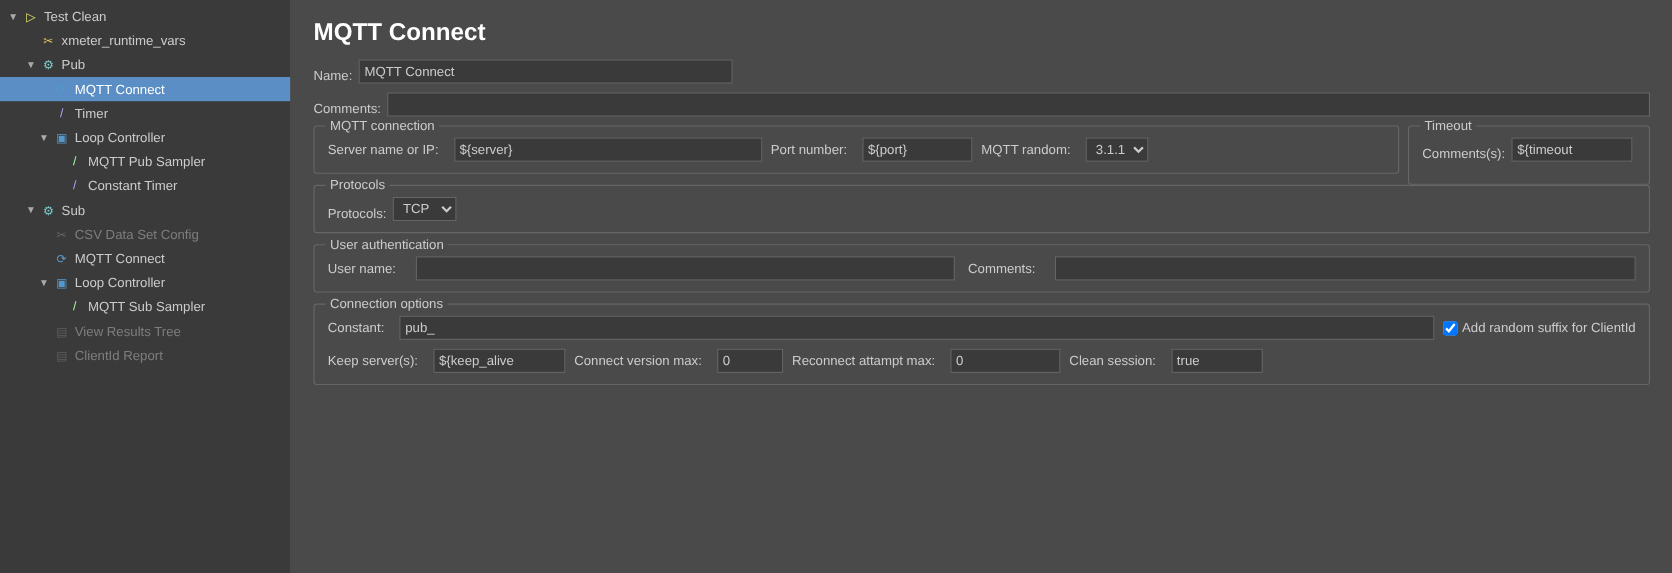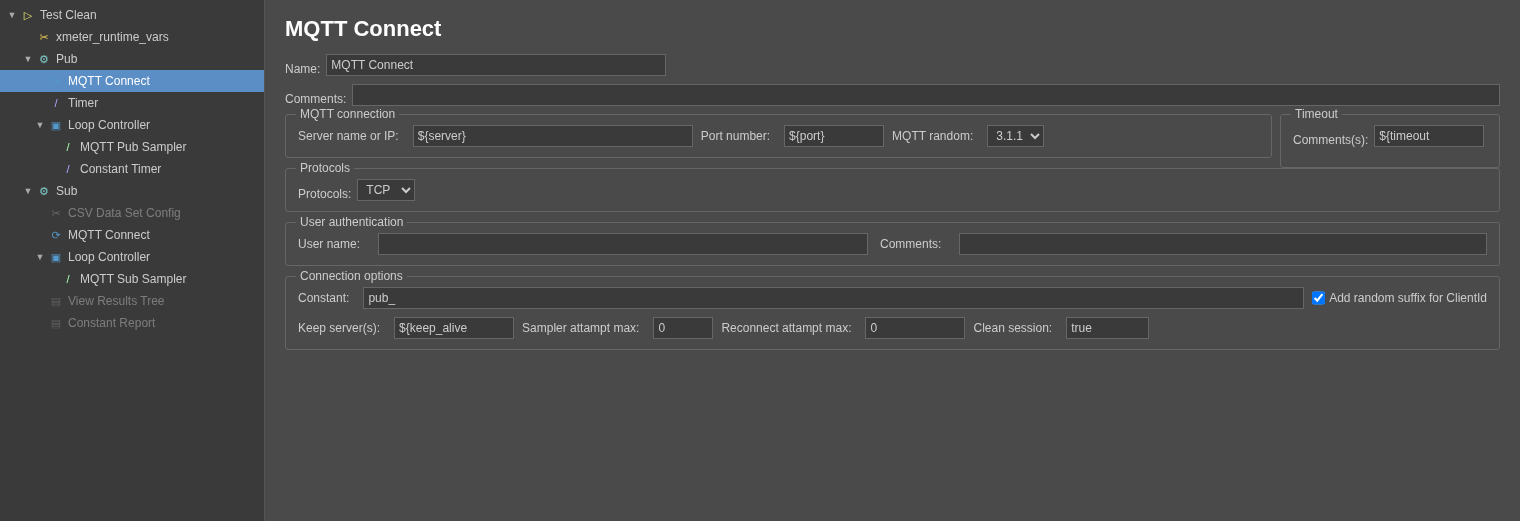--- a/index.html
+++ b/index.html
@@ -155,21 +155,21 @@
     }
 
     
     .auth-row { display: flex; align-items: center; gap: 12px; justify-content: center; }
     .auth-row .form-input { flex: 1; height: 22px; }
 
     
     .conn-opts-row { display: flex; align-items: center; gap: 8px; margin-bottom: 8px; }
     .conn-opts-row2 { display: flex; align-items: center; gap: 8px; }
     .input-clientid { flex: 1; }
-    .checkbox-label { display: flex; gap: 4px; color: #cccccc; }
+    .checkbox-label { display: flex; align-items: center; gap: 4px; color: #cccccc; }
     .input-keepalive { width: 120px; }
     .input-connect-max { width: 60px; }
     .input-reconnect-max { width: 100px; }
     .input-clean { width: 83px; }
     .comments-input { flex: 1; }
 
     
     .disabled { opacity: 0.45; }
   </style>
 </head>
@@ -242,21 +242,21 @@
       <span>MQTT Sub Sampler</span>
     </div>
     <div class="tree-item disabled" style="padding-left: 34px;">
       <span class="toggle"></span>
       <span class="icon" style="color: rgb(136, 136, 136); font-size: 11px;">▤</span>
       <span>View Results Tree</span>
     </div>
     <div class="tree-item disabled" style="padding-left: 34px;">
       <span class="toggle"></span>
       <span class="icon" style="color: rgb(136, 136, 136); font-size: 11px;">▤</span>
-      <span>Constant Report</span>
+      <span>ClientId Report</span>
     </div>
   </div>
 
 <div class="main">
   <div class="page-title">MQTT Connect</div>
 
   <div class="form-row">
     <span class="form-label">Name:</span>
     <input class="form-input" style="width: 340px;" type="text" value="MQTT Connect">
   </div>
@@ -324,21 +324,21 @@
       <input class="form-input input-clientid" type="text" value="pub_" style="">
       <label class="checkbox-label">
         <input type="checkbox" checked="" style="">
         <span>Add random suffix for ClientId</span>
       </label>
     </div>
 
     <div class="conn-opts-row2">
       <span class="form-label">Keep server(s):</span>
       <input class="form-input input-keepalive" type="text" value="${keep_alive" style="">
-      <span class="form-label">Sampler attampt max:</span>
+      <span class="form-label">Connect version max:</span>
       <input class="form-input input-connect-max" type="text" value="0" style="">
       <span class="form-label">Reconnect attampt max:</span>
       <input class="form-input input-reconnect-max" type="text" value="0" style="">
       <span class="form-label">Clean session:</span>
       <input class="form-input input-clean" type="text" value="true" style="">
     </div>
   </div>
 </div>
 
 </body></html>

